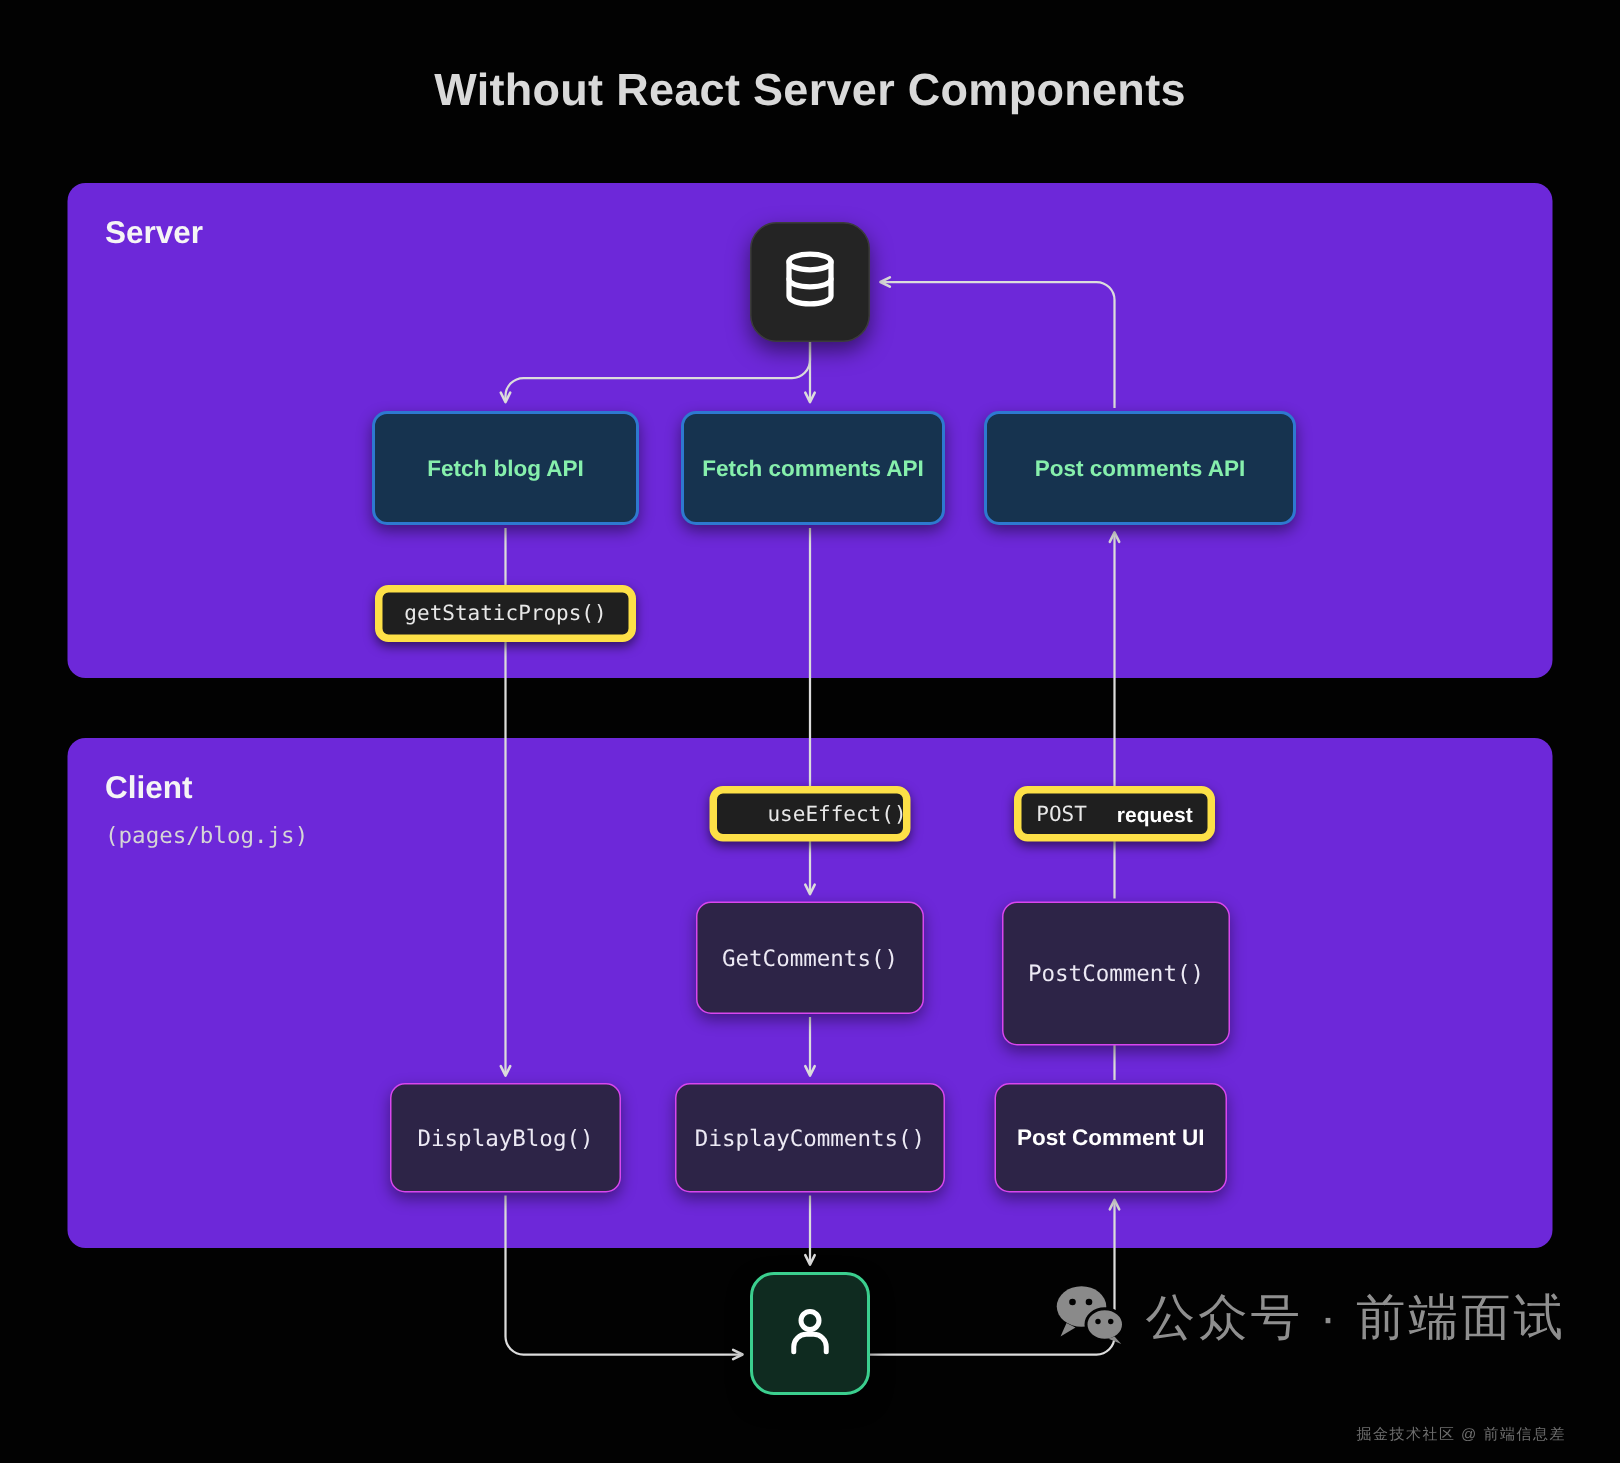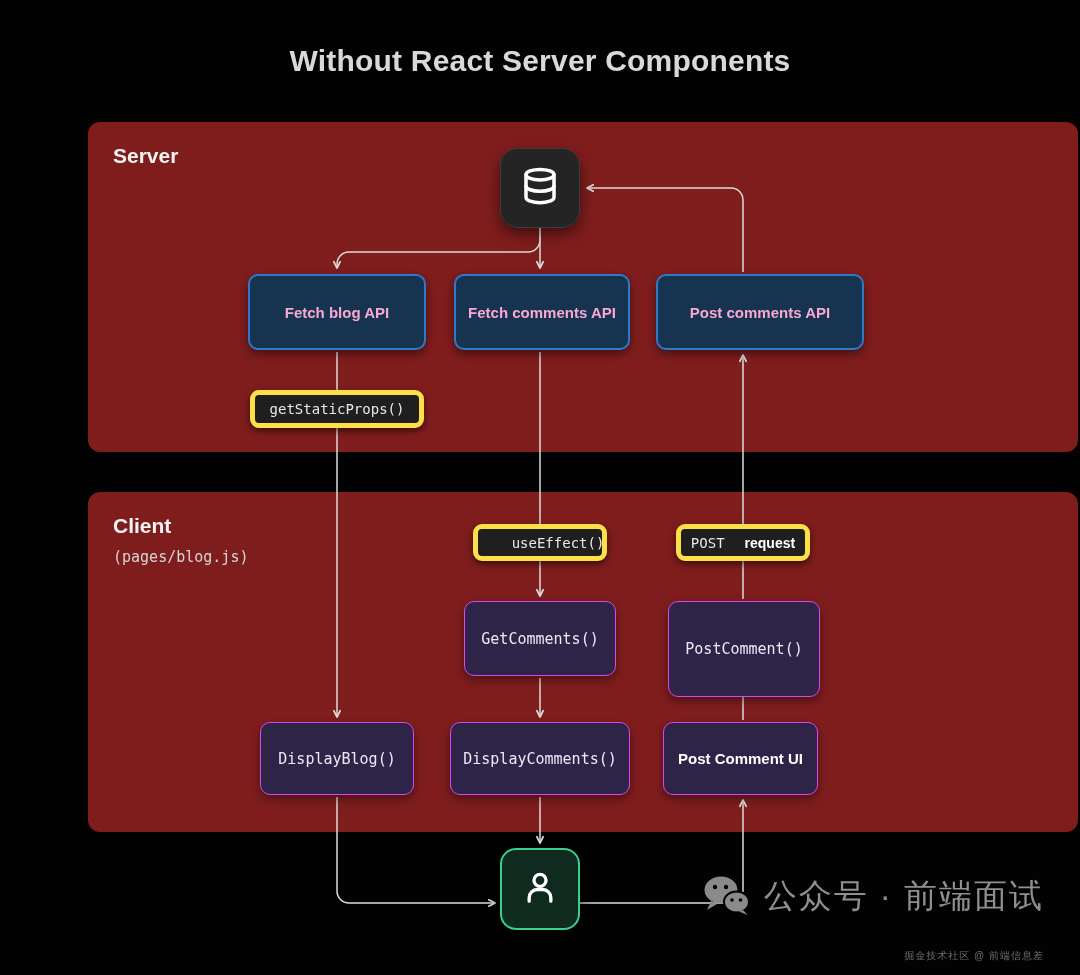--- a/index.html
+++ b/index.html
@@ -9,41 +9,41 @@
     background:#020202;
   }
   .mono{font-family:"DejaVu Sans Mono",monospace;}
 
   .title{
     position:absolute;top:44px;left:0;width:1080px;text-align:center;
     font-size:30px;font-weight:700;color:#d9d9d9;letter-spacing:.2px;
   }
 
   .panel{
-    position:absolute;left:45px;width:990px;background:#7f1d1d;
-    border-radius:12px;z-index:1;margin-left:43px;
+    position:absolute;left:45px;width:990px;background:#6d28d9;
+    border-radius:12px;z-index:1;
   }
   .panel.server{top:122px;height:330px;}
   .panel.client{top:492px;height:340px;}
   .panel-label{
     position:absolute;left:25px;top:22px;font-size:21px;font-weight:700;color:#f5f5f5;
   }
   .panel-sublabel{
     position:absolute;left:25px;top:56px;font-size:15px;color:#d6d6d6;
   }
 
   svg.edges{position:absolute;left:0;top:0;z-index:2;}
 
   .node{
     position:absolute;display:flex;align-items:center;justify-content:center;
     box-sizing:border-box;z-index:3;text-align:center;
   }
   .blue{
     background:#16334f;border:2px solid #2e79d0;border-radius:10px;
-    color:#f9a8d4;font-weight:700;font-size:15px;
+    color:#86efac;font-weight:700;font-size:15px;
     box-shadow:0 4px 10px rgba(0,0,0,.45);
   }
   .purple{
     background:#2d2447;border:1px solid #d946ef;border-radius:10px;
     color:#ece9f4;font-size:15px;
     box-shadow:0 4px 10px rgba(0,0,0,.4);
   }
   .purple.boldlabel{font-weight:700;color:#ffffff;font-family:"Liberation Sans",sans-serif;}
   .pill{
     background:#1f1f1f;border:5px solid #fde047;border-radius:9px;
@@ -74,21 +74,21 @@
   .n-displaycomments{left:450px;top:722px;width:180px;height:73px;}
   .n-postcommentui{left:663px;top:722px;width:155px;height:73px;}
   .n-user{left:500px;top:848px;width:80px;height:82px;}
 
   .watermark{
     position:absolute;right:36px;bottom:12px;z-index:4;
     display:flex;flex-direction:column;align-items:flex-end;gap:29px;
   }
   .wm-row{display:flex;align-items:center;gap:14px;}
   .wm-text{font-size:33px;color:#8f8f8f;letter-spacing:2px;}
-  .wm-caption{font-size:10px;color:#6e6e6e;margin-top:1px;letter-spacing:1px;}
+  .wm-caption{font-size:10px;color:#6e6e6e;margin-top:19px;letter-spacing:1px;}
 </style>
 </head>
 <body>
 
 <div class="title">Without React Server Components</div>
 
 <div class="panel server">
   <div class="panel-label">Server</div>
 </div>
 

